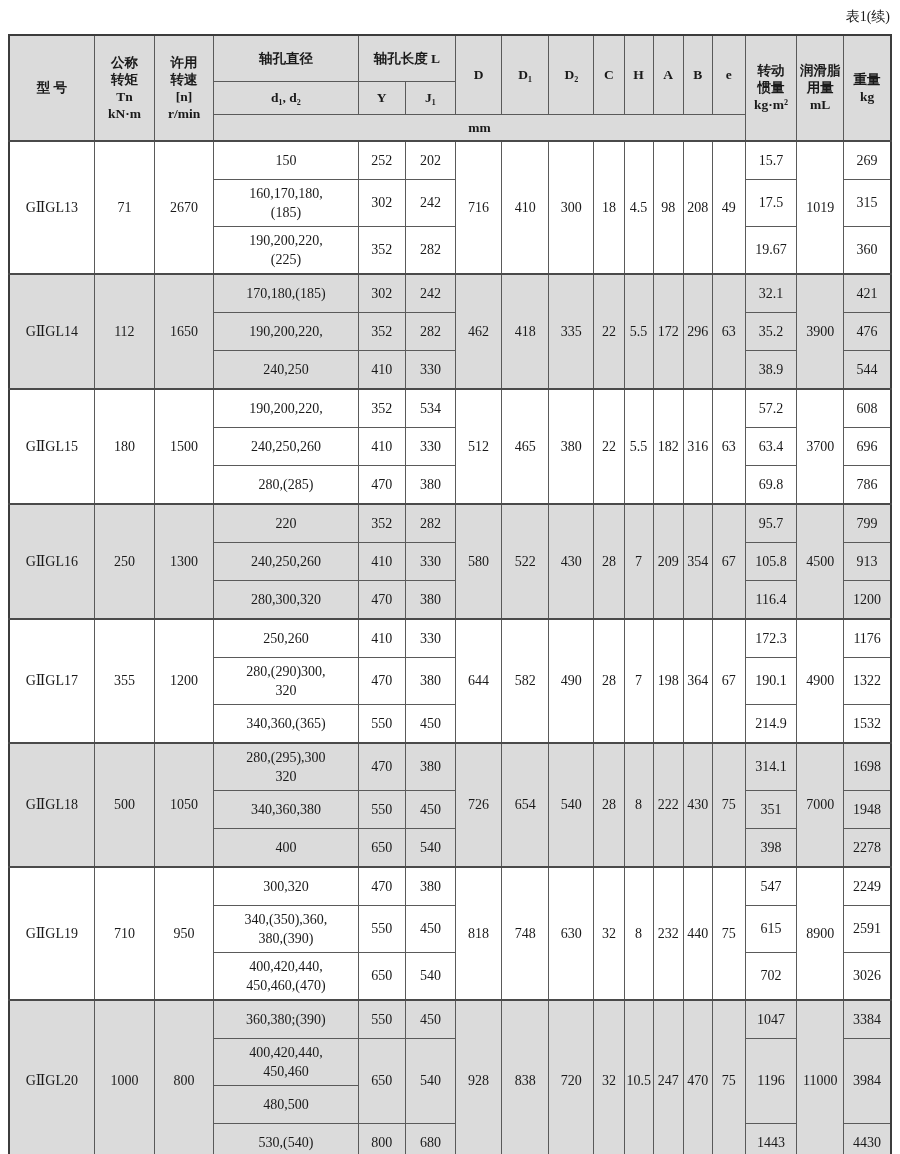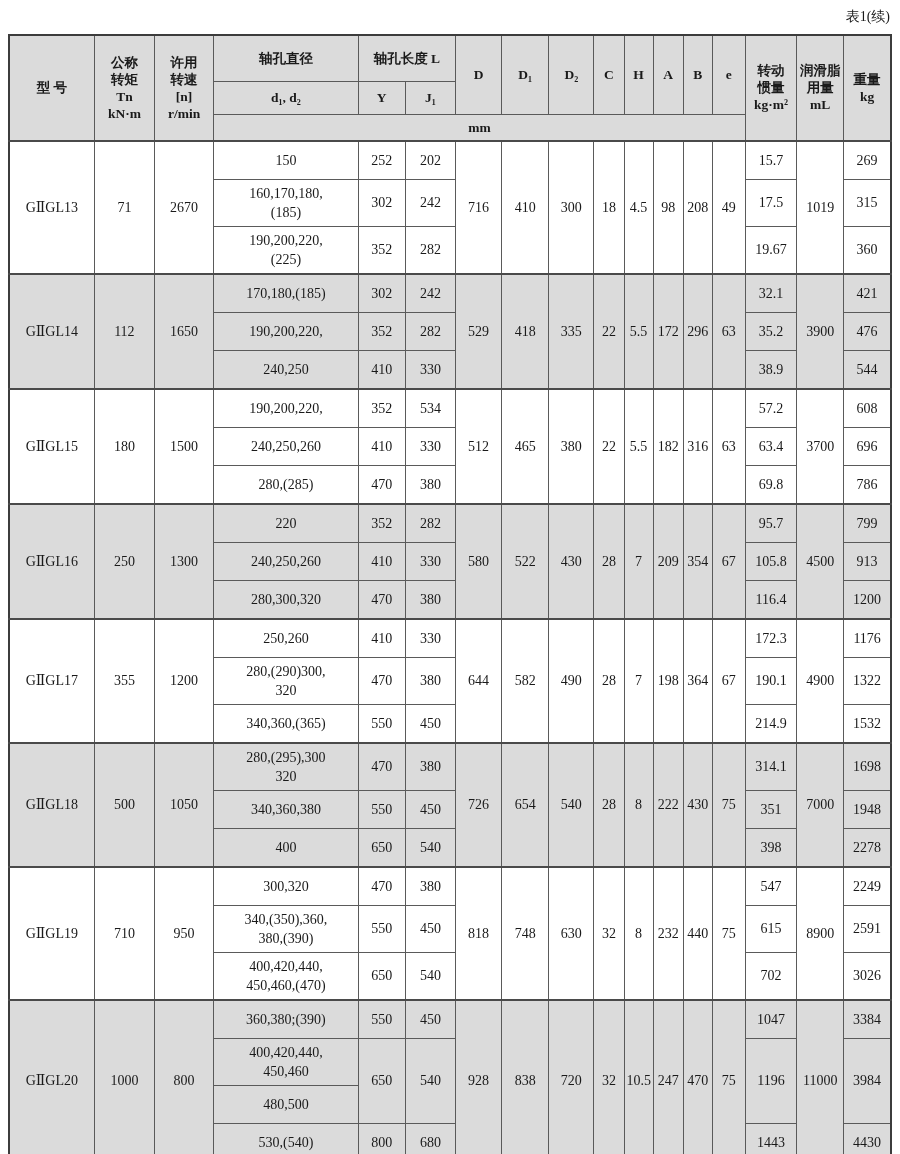--- a/index.html
+++ b/index.html
@@ -155,21 +155,21 @@
           <td>19.67</td>
           <td>360</td>
         </tr>
         <tr class="shaded group-start">
           <td rowspan="3">GⅡGL14</td>
           <td rowspan="3">112</td>
           <td rowspan="3">1650</td>
           <td class="bore-cell">170,180,(185)</td>
           <td>302</td>
           <td>242</td>
-          <td rowspan="3">529</td>
+          <td rowspan="3">462</td>
           <td rowspan="3">418</td>
           <td rowspan="3">335</td>
           <td rowspan="3">22</td>
           <td rowspan="3">5.5</td>
           <td rowspan="3">172</td>
           <td rowspan="3">296</td>
           <td rowspan="3">63</td>
           <td>32.1</td>
           <td rowspan="3">3900</td>
           <td>421</td>

